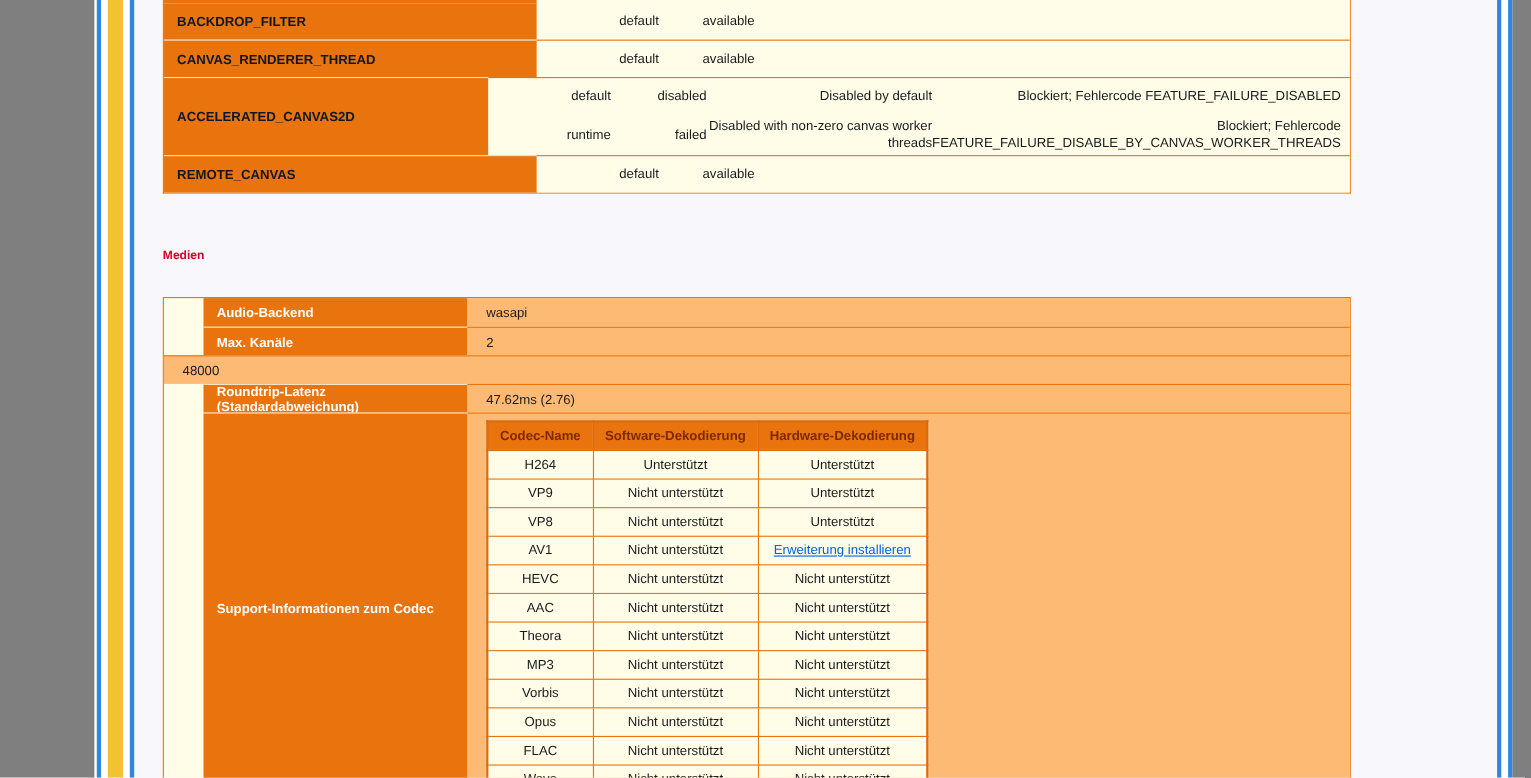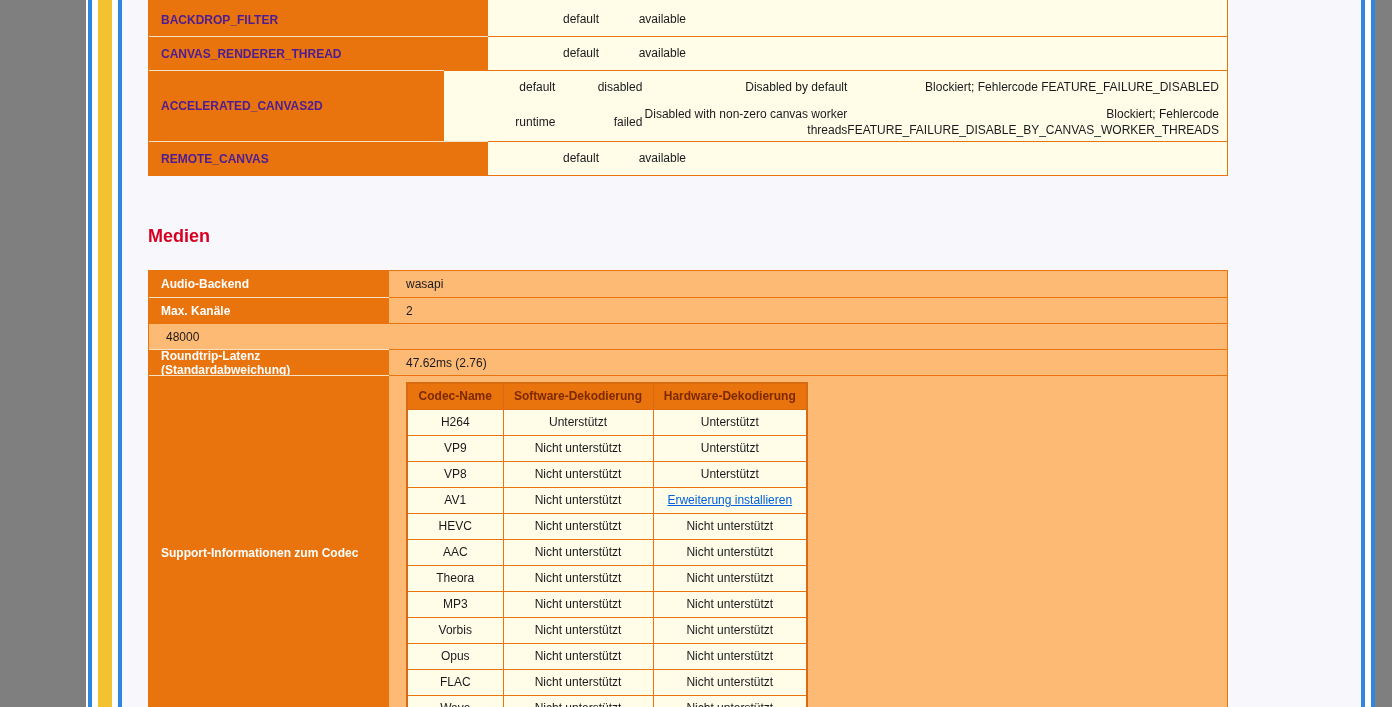--- a/index.html
+++ b/index.html
@@ -27,55 +27,56 @@
   .gray-right  { left: 1375px; width: 17px; background: #7f7f7f; }
 
   
   .gfx-table {
     position: absolute; left: 148px; top: 0; width: 1080px;
     border: 1px solid #e9730c; border-top: none;
     background: #fffde7;
   }
   .gfx-row { display: flex; }
   .gfx-label {
-    width: 339px; background: #e9730c; color: #4c1d95; font-weight: bold;
+    width: 339px; background: #e9730c; color: #0f172a; font-weight: bold;
     display: flex; align-items: center; padding-left: 12px;
     border-top: 1px solid #f6e2c4;
   }
   .gfx-right { flex: 1; display: flex; flex-direction: column; border-top: 1px solid #e9730c; background: #fffde7; }
   .gfx-row.first .gfx-label, .gfx-row.first .gfx-right { border-top: none; }
   .gfx-entry {
     min-height: 33px;
     display: grid;
     grid-template-columns: 90px 87px 205px 1fr;
     align-items: center;
     padding: 3px 8px 3px 21px;
   }
   .gfx-entry .c { line-height: 1.3; text-align: right; }
   .sliver { height: 3px; }
   .sliver .s-label { width: 339px; background: #e9730c; }
   .sliver .s-right { flex: 1; background: #fffde7; }
 
   
   .section-heading {
     position: absolute; left: 148px; top: 226px;
-    font-size: 18px; font-weight: bold; color: #d70022;
+    font-size: 11px; font-weight: bold; color: #d70022;
   }
 
   
   .media-table {
     position: absolute; left: 148px; top: 270px; width: 1080px;
     border: 1px solid #e9730c;
     background: #fffde7;
   }
   .m-row { display: flex; height: 26px; }
   .m-label {
     width: 240px; background: #e9730c; color: #ffffff; font-weight: bold;
     display: flex; align-items: center; padding-left: 12px;
     border-top: 1px solid #f6e2c4;
+    margin-left: 36px;
   }
   .m-value {
     flex: 1; background: #fdba74; border-top: 1px solid #e9730c;
     display: flex; align-items: center; padding-left: 17px;
   }
   .m-row.first .m-label, .m-row.first .m-value { border-top: none; }
   .m-row.support-row { height: auto; }
   .support-row .m-value { display: block; padding: 6px 0 8px 17px; }
 
   

